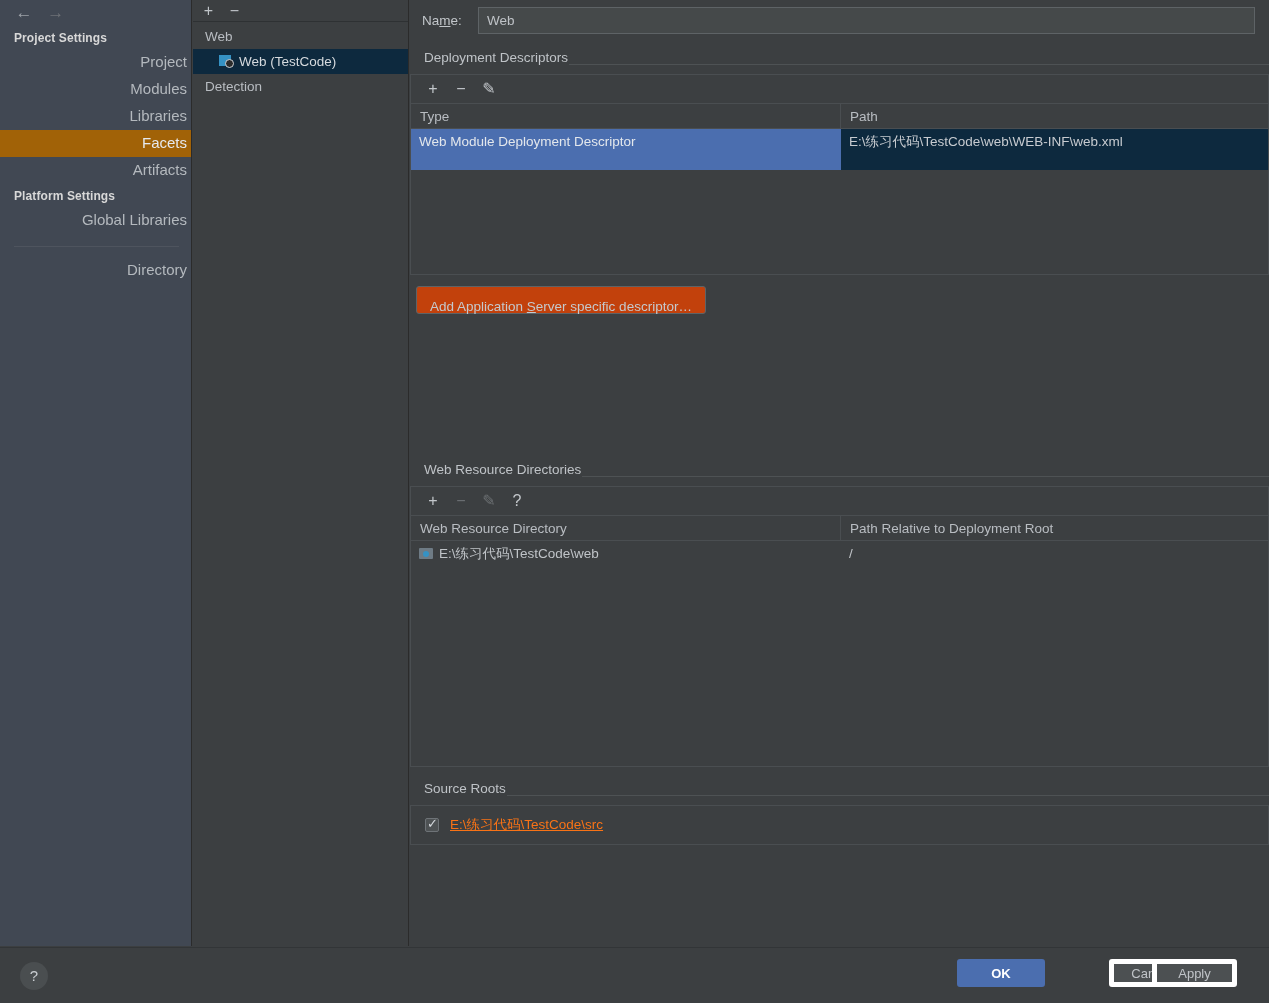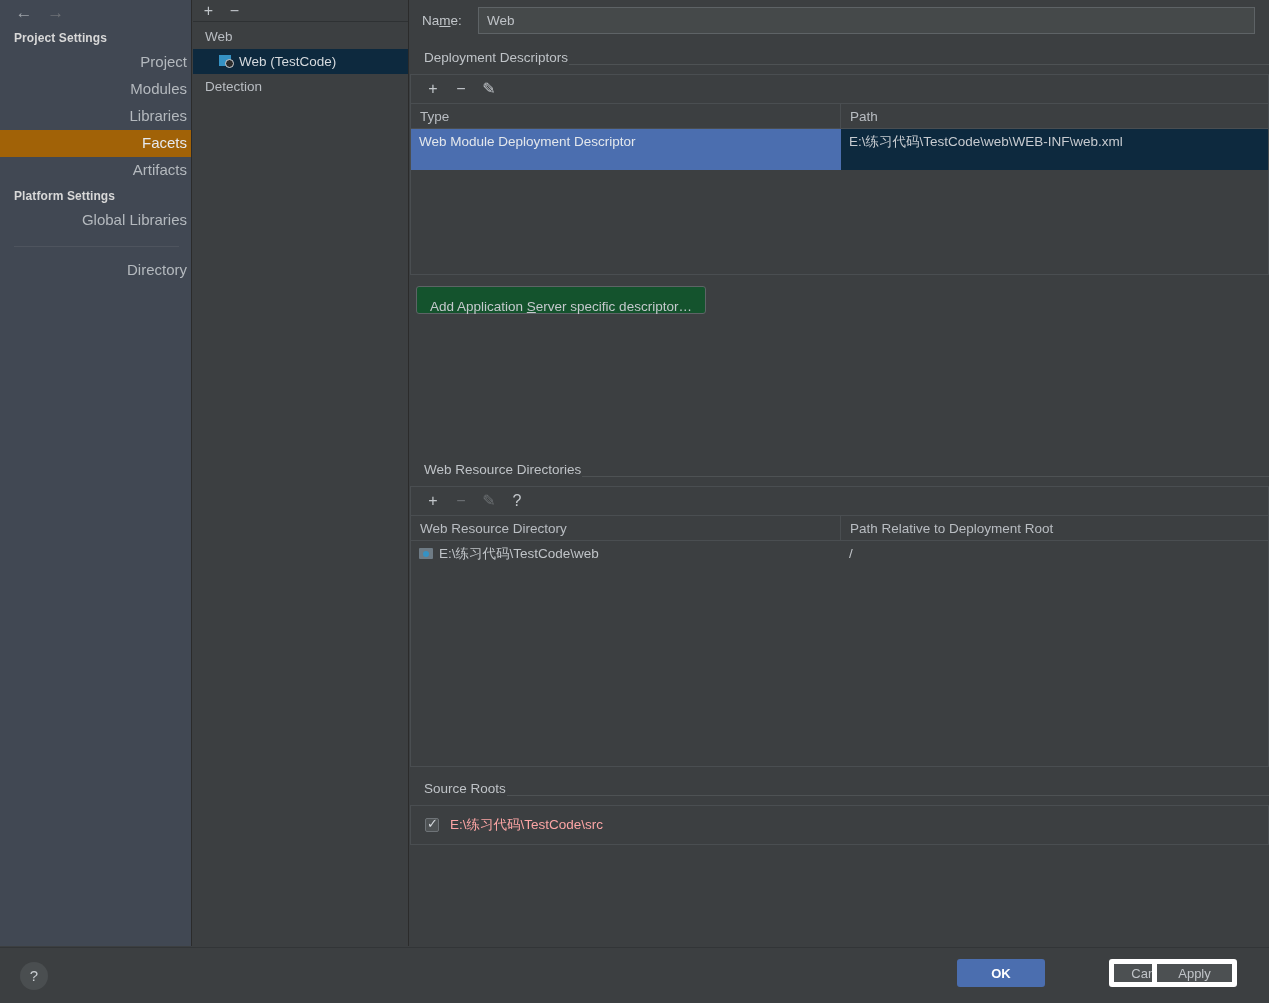--- a/index.html
+++ b/index.html
@@ -138,40 +138,40 @@
     position: absolute; left: 0; top: 1px; width: 14px; height: 11px;
     background: #6E7B85; border-radius: 1px;
   }
   .folder-ico .d {
     position: absolute; left: 4px; top: 4px; width: 6px; height: 6px;
     border-radius: 50%; background: #3592C4;
   }
 
   .addbtn {
     margin: 11px 0 0 6px; height: 28px; padding: 12px 13px;
-    background: #14532d; border: 1px solid #5E6366; border-radius: 3px;
+    background: #c2410c; border: 1px solid #5E6366; border-radius: 3px;
     color: #C5C9CD; font-size: 13.5px; font-family: "Liberation Sans", sans-serif;
     cursor: pointer;
   }
   .addbtn u { text-decoration: underline; }
 
   .srbox {
     border: 1px solid #4A4E51; background: #3C3F41; height: 40px;
     display: flex; align-items: center; padding-left: 14px;
   }
   .chk {
     width: 14px; height: 14px; background: #4E5254; border: 1px solid #6E7377;
     border-radius: 2px; position: relative; margin-right: 11px; cursor: pointer;
     flex: none;
   }
   .chk::after {
     content: "✓"; position: absolute; left: 1px; top: -3px;
     font-size: 13px; color: #D5D9DD; line-height: 16px;
   }
-  .srtext { font-size: 13.5px; color: #fca5a5; }
+  .srtext { font-size: 13.5px; color: #f97316; text-decoration: underline; }
 
   
   .bottombar {
     position: absolute; left: 0; top: 947px; width: 1269px; height: 56px;
     background: #3C3F41; border-top: 1px solid #323537;
   }
   .helpbtn {
     position: absolute; left: 20px; top: 14px; width: 28px; height: 28px;
     border-radius: 50%; background: #4A4E50; color: #C9CDD1;
     font-size: 15px; text-align: center; line-height: 28px; cursor: pointer;

